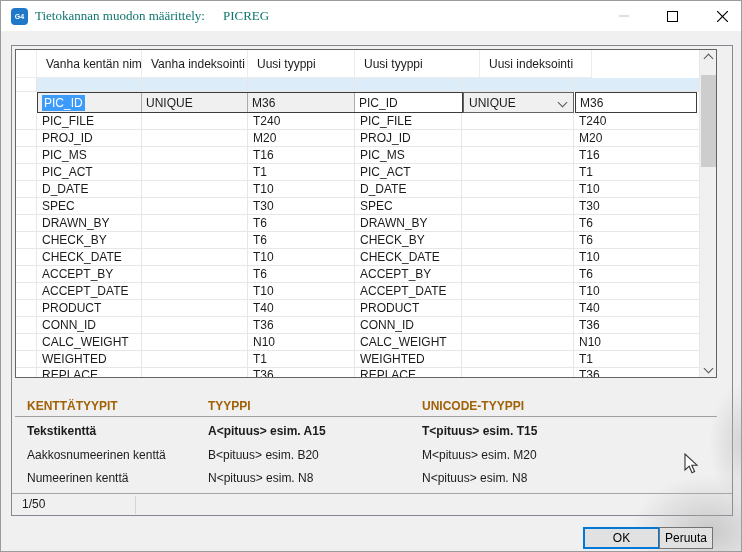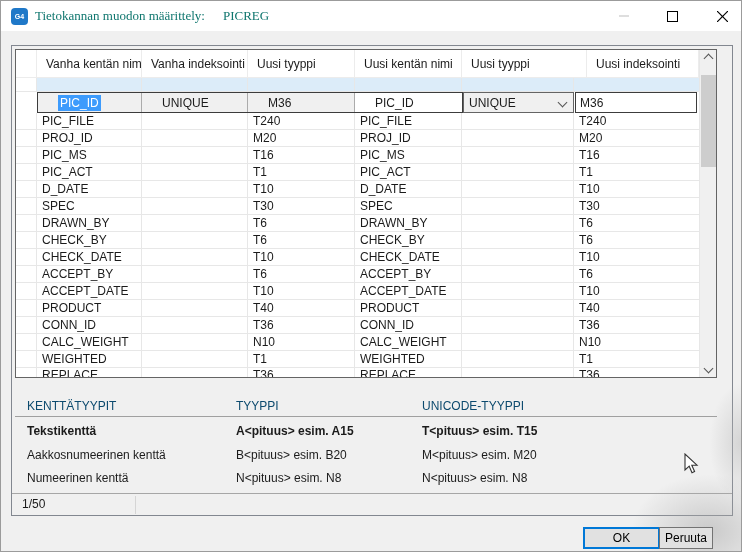--- a/index.html
+++ b/index.html
@@ -38,21 +38,21 @@
   .blue-row .g-cell { height:14px; background:#dcecf9; }
   .blue-row .w-hd { background:#ffffff; }
   .data-row .g-cell { height:17px; }
   .data-row.clipped .g-cell { height:10px; align-items:flex-start; line-height:15px; }
 
   
   .edit-row { position:relative; height:21px; width:683px; }
   .edit-box { position:absolute; left:21px; top:0; width:426px; height:21px;
               border:1px solid #3c3c3c; display:flex; background:#f0f0f0; }
   .edit-box .e-cell { flex:none; height:19px; display:flex; align-items:center;
-                      padding-left:20px; border-right:1px solid #ababab; overflow:hidden; }
+                      padding-left:4px; border-right:1px solid #ababab; overflow:hidden; }
   .e1 { width:104px; } .e2 { width:106px; } .e3 { width:107px; }
   .e4 { width:107px; background:#ffffff; border-right:none !important; }
   .sel-text { background:#3d9bfc; color:#ffffff; padding:1px 2px; }
   .combo { position:absolute; left:447px; top:0; width:111px; height:21px;
            border:1px solid #646464; background:#f0f0f0; display:flex; align-items:center;
            padding-left:5px; }
   .combo .chev-dn { position:absolute; right:7px; top:6px; }
   .edit-input { position:absolute; left:559px; top:0; width:122px; height:21px;
                 border:1px solid #3c3c3c; background:#ffffff; display:flex; align-items:center;
                 padding-left:4px; }
@@ -69,22 +69,22 @@
   .sb-btn { position:absolute; left:0; width:17px; height:17px; display:flex;
             align-items:center; justify-content:center; }
   .sb-up { top:0; } .sb-dn { bottom:0; }
   .sb-thumb { position:absolute; left:1px; top:25px; width:15px; height:92px; background:#cdcdcd; }
 
   
   .legend { position:absolute; left:0; top:340px; width:722px; height:108px; }
   .legend .lg-sep { position:absolute; left:3px; top:30px; width:702px; height:0;
                     border-top:1px solid #a0a0a0; }
   .lg-col { position:absolute; white-space:nowrap; }
-  .lg-h { top:13px; color:#0c4a6e; }
-  .lg-x1 { left:15px; } .lg-x2 { left:224px; } .lg-x3 { left:410px; }
+  .lg-h { top:13px; color:#a16207;font-weight:bold; }
+  .lg-x1 { left:15px; } .lg-x2 { left:196px; } .lg-x3 { left:410px; }
   .lg-r1 { top:38px;font-weight:bold; } .lg-r2 { top:62px; } .lg-r3 { top:85px; }
 
   
   .statusbar { position:absolute; left:0px; bottom:0px; width:720px; height:22px;
                border-top:1px solid #a6a6a6; background:#f0f0f0; }
   .status-cell { position:absolute; left:10px; top:3px; }
   .status-div { position:absolute; left:123px; top:2px; height:18px; width:0;
                 border-left:1px solid #d5d5d5; }
 
   
@@ -130,21 +130,20 @@
 
   <div class="panel">
 
     <div class="grid">
 
       <div class="g-row hdr-row">
         <div class="g-cell w-hd"></div>
         <div class="g-cell w-c1">Vanha kentän nimi</div>
         <div class="g-cell w-c2">Vanha indeksointi</div>
         <div class="g-cell w-c3">Uusi tyyppi</div>
-        <div class="g-cell w-c4">Uusi kentän nimi</div>
         <div class="g-cell w-c6">Uusi tyyppi</div>
         <div class="g-cell w-c5">Uusi indeksointi</div>
       </div>
 
       <div class="g-row blue-row">
         <div class="g-cell w-hd"></div>
         <div class="g-cell w-c1"></div>
         <div class="g-cell w-c2"></div>
         <div class="g-cell w-c3"></div>
         <div class="g-cell w-c4"></div>

